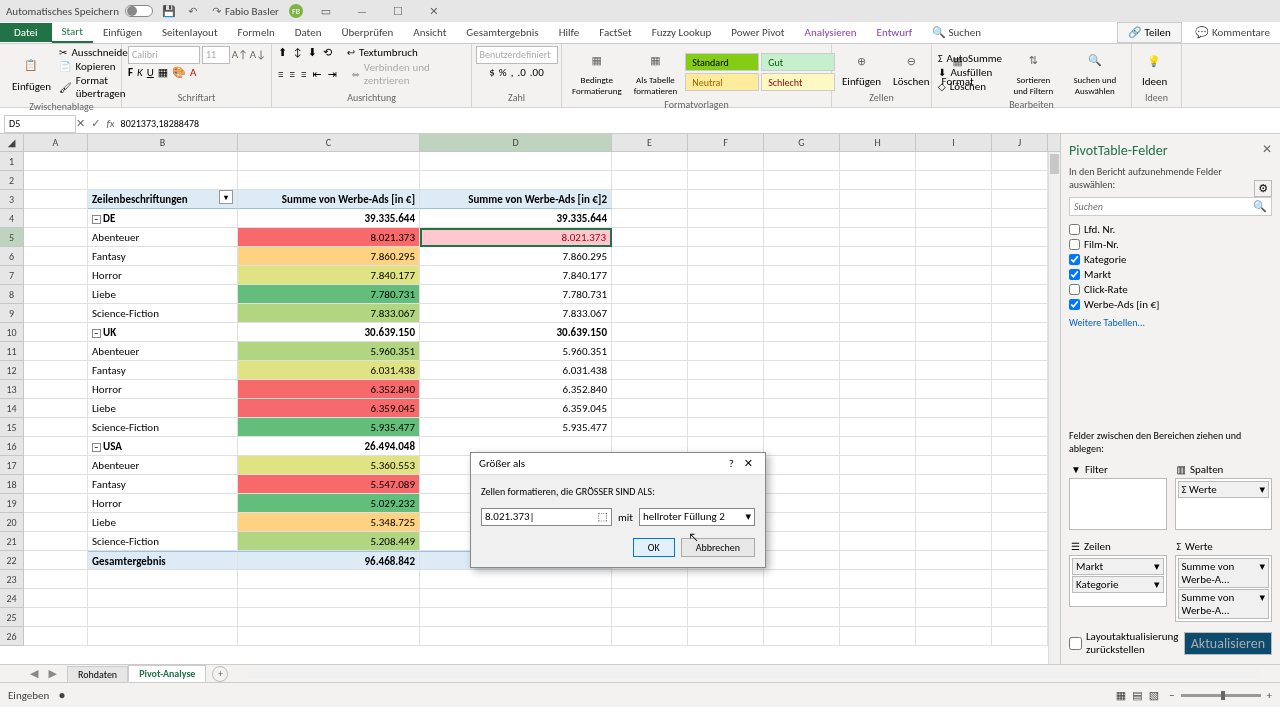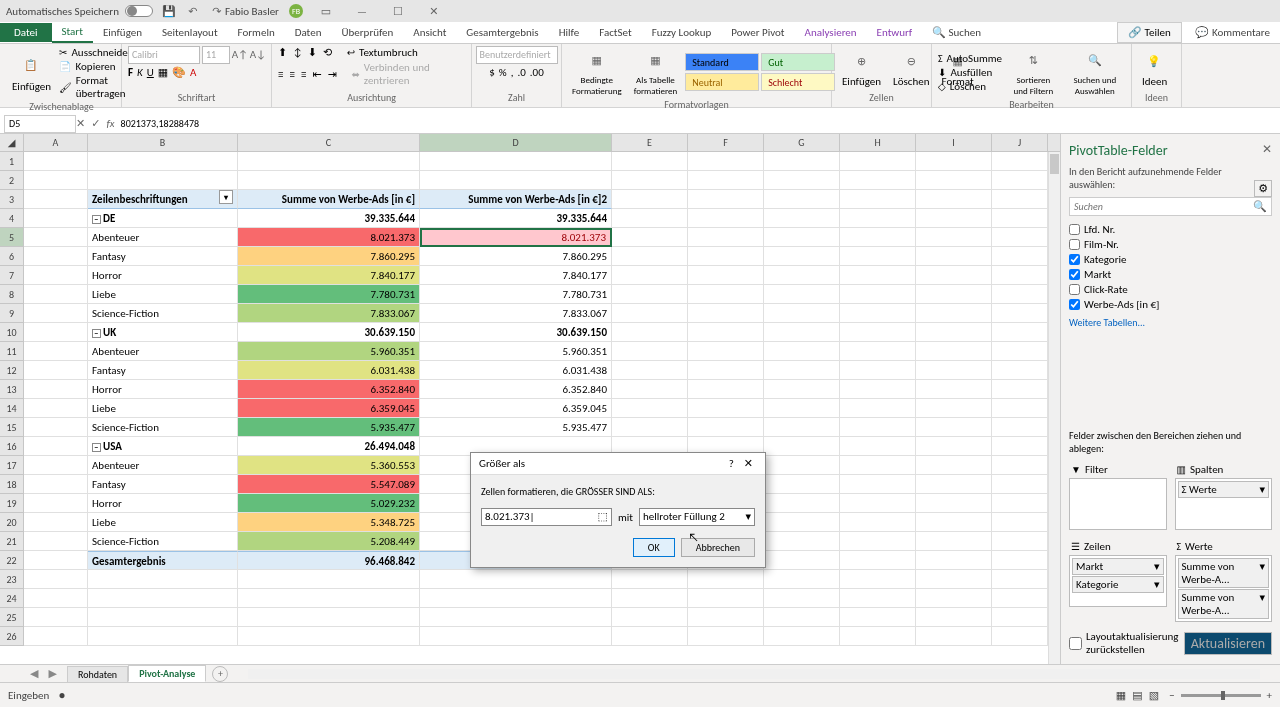--- a/index.html
+++ b/index.html
@@ -28,21 +28,21 @@
 .ribbon { height: 64px; background: #f3f2f1; border-bottom: 1px solid #d4d4d4; display: flex; padding-left: 2px; }
 .rgroup { border-right: 1px solid #d4d4d4; padding: 2px 6px; display: flex; flex-direction: column; justify-content: space-between; }
 .rgroup .rlabel { text-align: center; font-size: 10px; color: #666; padding-bottom: 1px; }
 .rgroup .rcontent { flex: 1; display: flex; align-items: center; gap: 4px; }
 .ricon { width: 16px; height: 16px; display: inline-flex; align-items: center; justify-content: center; color: #666; }
 .rbtn-lg { display: flex; flex-direction: column; align-items: center; gap: 2px; padding: 2px 4px; }
 .rbtn-lg .ricon { width: 24px; height: 24px; }
 .rbtn-sm { display: flex; align-items: center; gap: 4px; font-size: 10px; }
 .font-sel { border: 1px solid #bbb; background: #fff; padding: 1px 3px; height: 18px; font-size: 10px; color: #aaa; }
 .style-box { border: 1px solid #ccc; padding: 2px 6px; font-size: 10px; width: 74px; height: 18px; }
-.style-box.standard { background: #3b82f6; }
+.style-box.standard { background: #84cc16; }
 .style-box.gut { background: #c6efce; color: #006100; }
 .style-box.neutral { background: #ffeb9c; color: #9c6500; }
 .style-box.schlecht { background: #fef9c3; color: #9c0006; }
 
 
 .fbar { height: 20px; border-bottom: 1px solid #ccc; display: flex; align-items: center; background: #fff; margin-top: 6px; }
 .namebox { width: 72px; border: 1px solid #ccc; height: 18px; padding: 0 4px; margin-left: 4px; font-size: 10px; display: flex; align-items: center; }
 .fbar .fx { padding: 0 8px Li; color: #666; display: flex; gap: 6px; align-items: center; }
 .fbar .formula { flex: 1; padding: 0 6px; font-size: 10px; }
 

